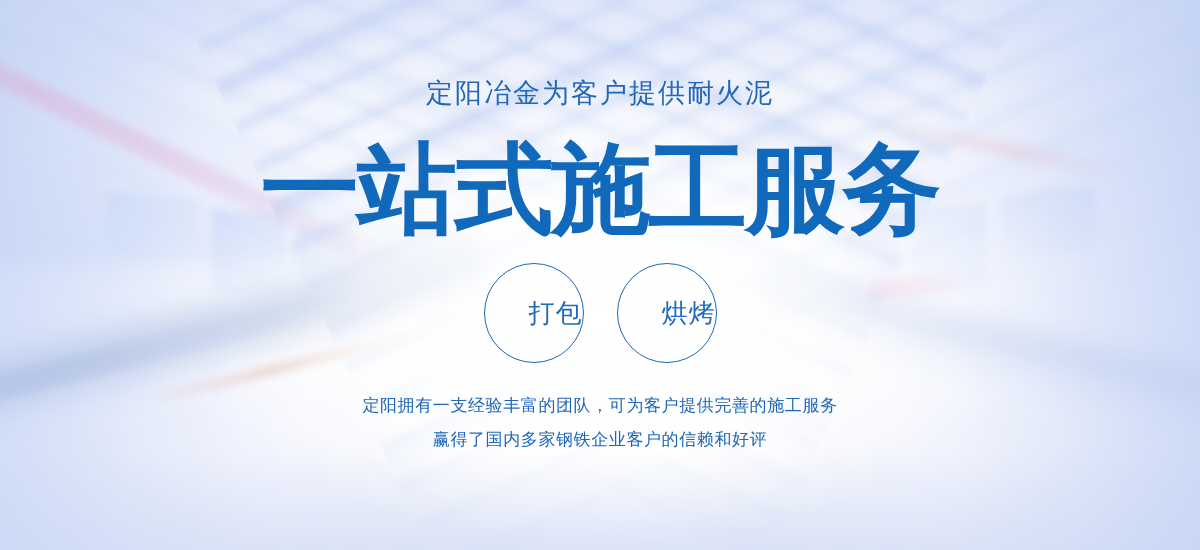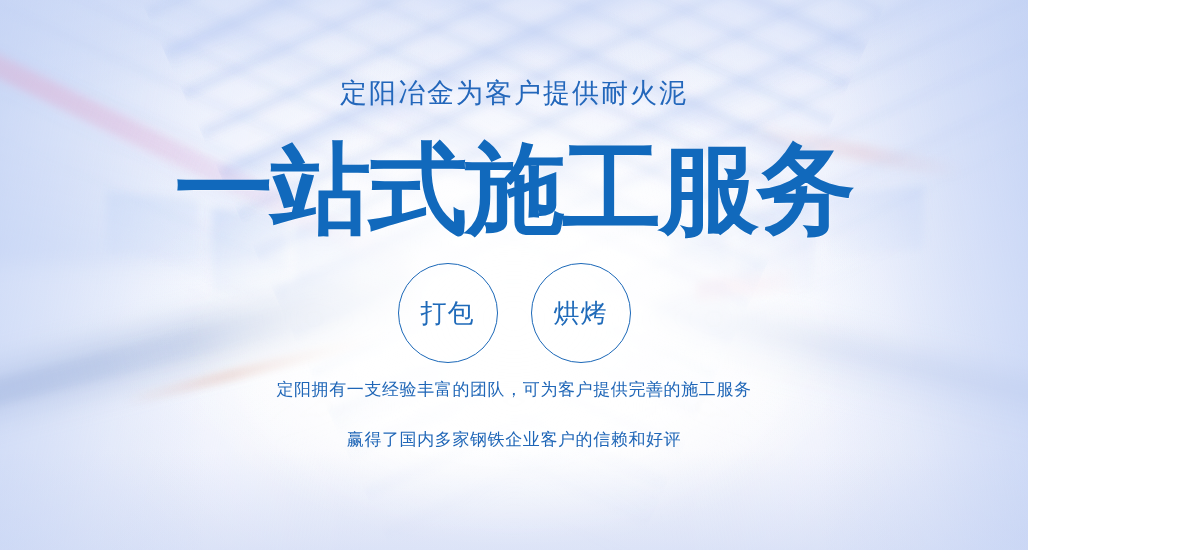--- a/index.html
+++ b/index.html
@@ -8,21 +8,21 @@
     padding: 0;
     background: #ffffff;
   }
   body {
     font-family: "Liberation Sans", "DejaVu Sans", sans-serif;
   }
 
   
   .banner {
     position: relative;
-    width: 1028px;
+    width: 1200px;
     height: 550px;
     overflow: hidden;
     background: #f4f6fd;
   }
 
   
   .bg {
     position: absolute;
     inset: 0;
     overflow: hidden;
@@ -347,21 +347,21 @@
     justify-content: center;
     gap: 33px;
   }
   .circle {
     width: 100px;
     height: 100px;
     border-radius: 50%;
     border: 1.6px solid #1b68b8;
     display: flex;
     align-items: center;
-    justify-content: center;
+    justify-content: flex-end;
     box-sizing: border-box;
     background: rgba(255,255,255,0.06);
   }
   .circle-label {
     font-size: 26px;
     line-height: 1;
     color: #1f6ab9;
     letter-spacing: 1px;
     font-weight: 400;
   }
@@ -369,21 +369,21 @@
   .tagline {
     position: absolute;
     left: 0; right: 0;
     font-size: 17px;
     line-height: 1;
     letter-spacing: 0.6px;
     color: #1f66b7;
     font-weight: 400;
     white-space: nowrap;
   }
-  .tagline-1 { top: 381px; }
+  .tagline-1 { top: 397px; }
   .tagline-2 { top: 431px; }
 </style>
 </head>
 <body>
 
 <div class="banner">
 
   <div class="bg">
     <div class="bg-base"></div>
     <div class="ceiling"></div>

